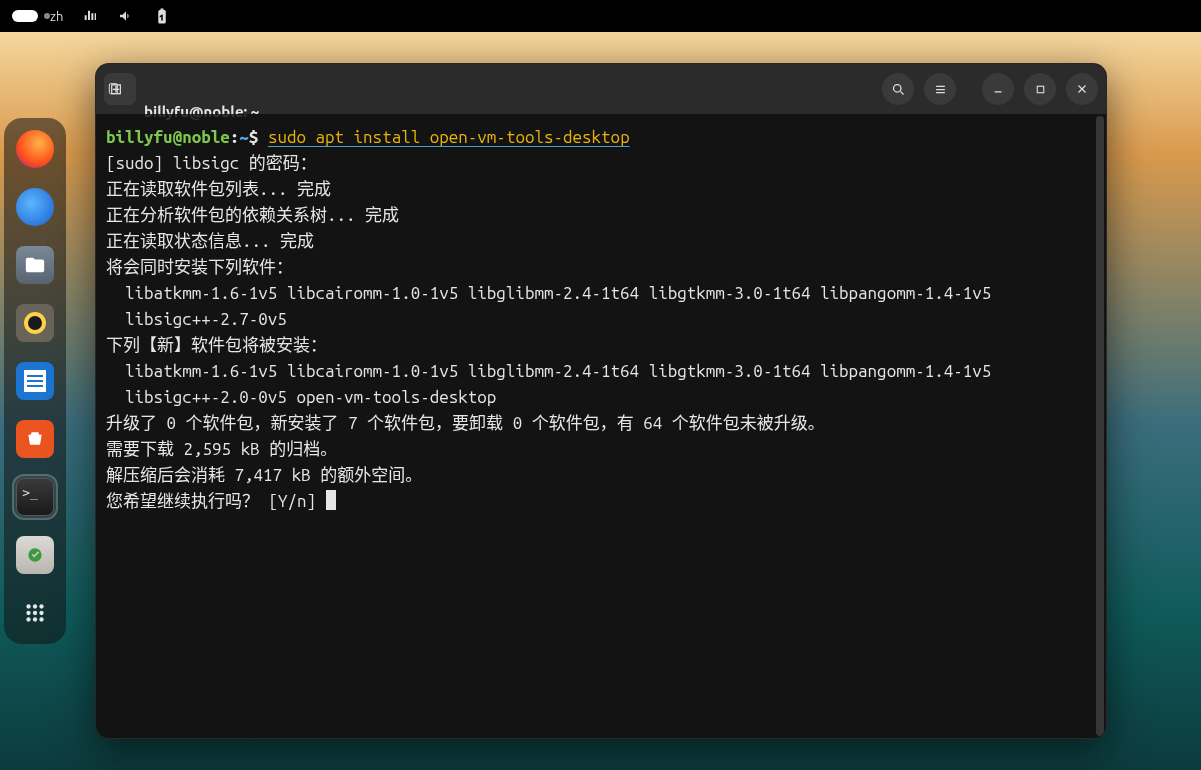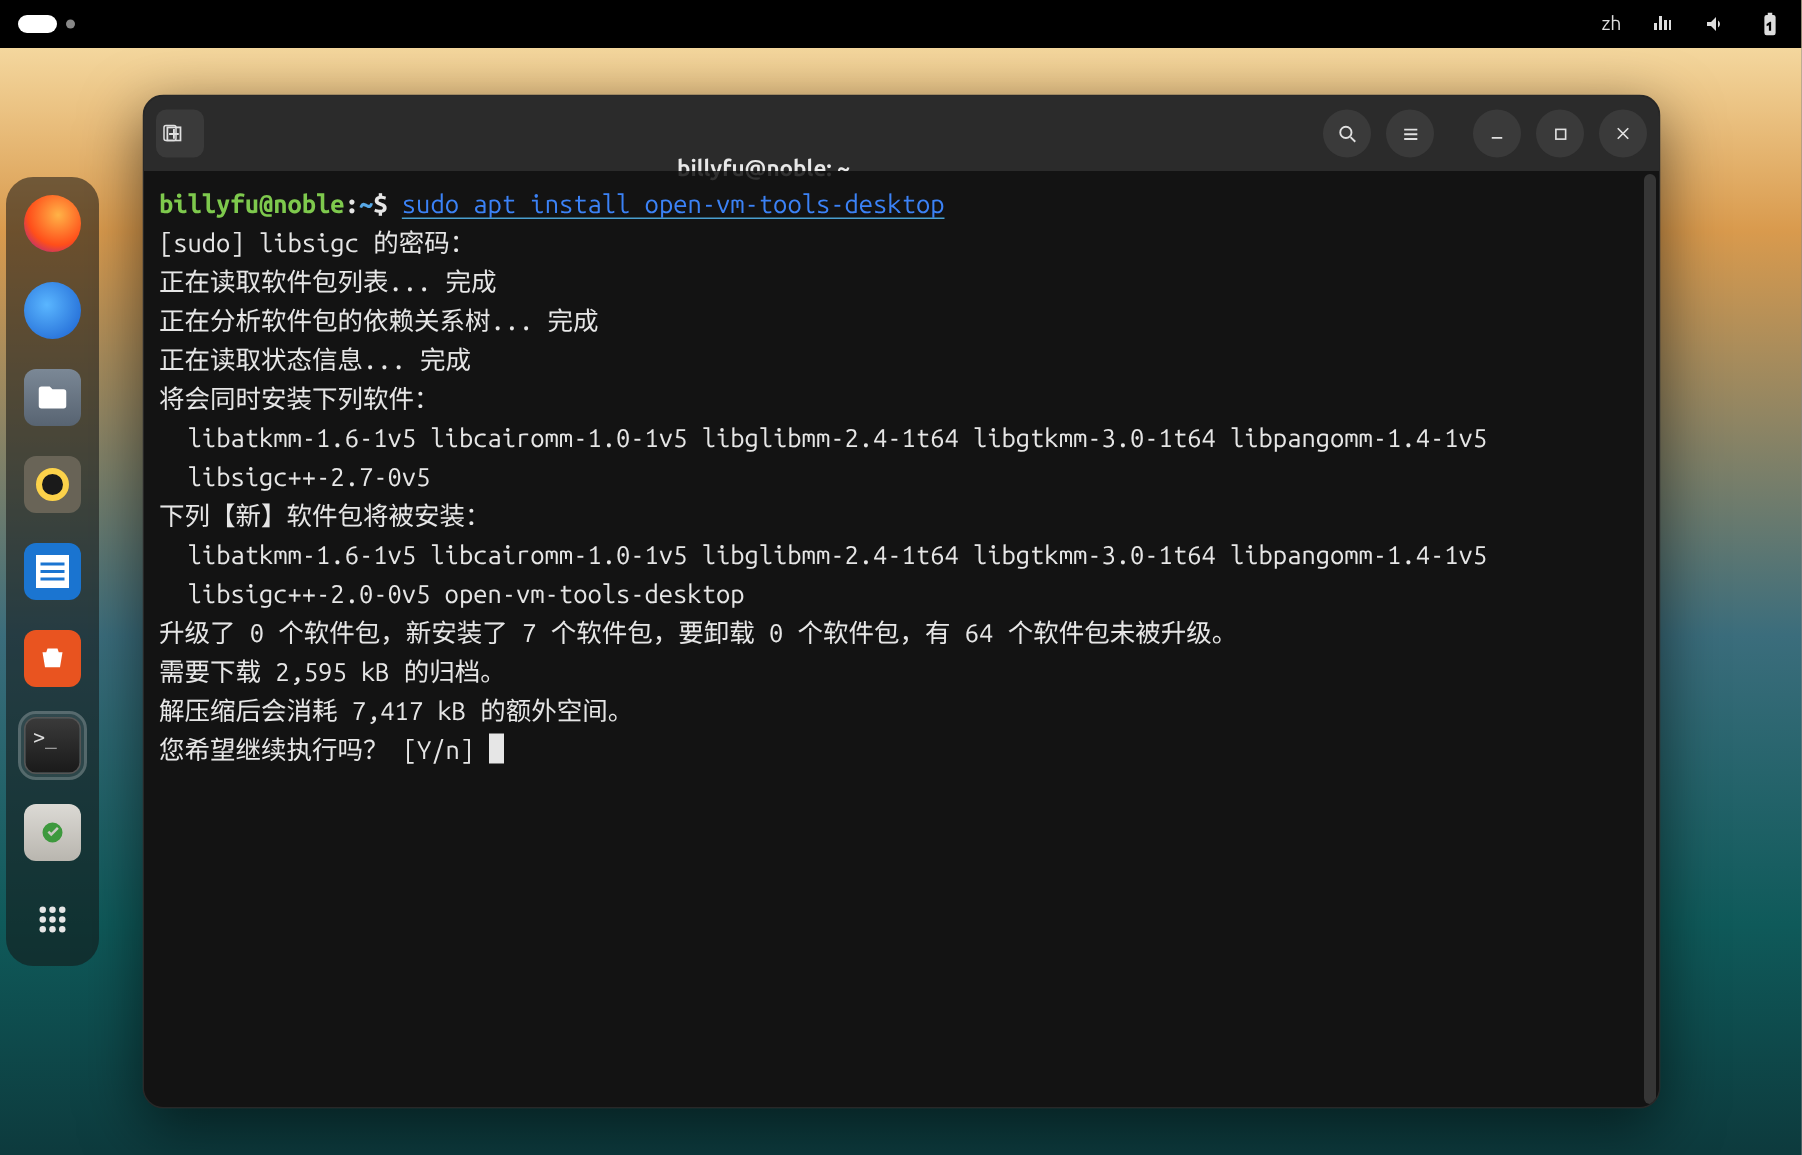--- a/index.html
+++ b/index.html
@@ -5,21 +5,21 @@
   * { margin: 0; padding: 0; box-sizing: border-box; }
   html, body { width: 1201px; height: 770px; overflow: hidden; font-family: "Ubuntu", "Noto Sans CJK SC", sans-serif; }
   body {
     background: linear-gradient(180deg,#fbe7b3 0%,#d99a4d 20%,#3b6d7c 55%,#0f5a5a 80%,#0d3a3d 100%);
     position: relative;
   }
   
   .topbar {
     position: absolute; top:0; left:0; right:0; height:32px;
     background:#000; color:#ddd; z-index:50;
-    display:flex; align-items:center; justify-content:space-between;
+    display:flex; align-items:center; 
     padding:0 12px; font-size:13px;
   }
   .topbar .left { display:flex; align-items:center; gap:6px;}
   .dotswitch { display:flex; align-items:center; gap:6px;}
   .dotswitch .pill { width:26px; height:12px; border-radius:6px; background:#fff;}
   .dotswitch .dot { width:6px;height:6px;border-radius:50%; background:#888;}
   .topbar .right { display:flex; align-items:center; gap:18px;}
   .tray-icon { width:18px; height:18px; display:flex; align-items:center; justify-content:center; fill:#ddd; color:#ddd;}
   
   .dock {
@@ -47,21 +47,21 @@
     overflow:hidden;
     z-index:30;
     display:flex;flex-direction:column;
     border:1px solid rgba(255,255,255,0.06);
   }
   .titlebar {
     height:50px; background:#2b2b2b; color:#ddd;
     display:flex; align-items:center; padding:0 8px;
     gap:8px;
   }
-  .titlebar .title {flex:1;text-align:center; font-size:15px; font-weight:600; color:#e8e8e8;margin-top:44px;}
+  .titlebar .title {flex:1;font-size:15px; font-weight:600; color:#e8e8e8;margin-top:44px;}
   .tb-btn {
     width:32px;height:32px;border-radius:50%;
     background:#3a3a3a; display:flex;align-items:center;justify-content:center;
     cursor:pointer; color:#e0e0e0;
   }
   .tb-btn-rect {
     width:32px;height:32px;border-radius:7px;
     background:#3a3a3a; display:flex;align-items:center;justify-content:center;
     cursor:pointer; color:#e0e0e0;
   }
@@ -76,21 +76,21 @@
     font-size:17px;
     line-height:26px;
     white-space:pre-wrap;
     position:relative;
   }
   .terminal-scroll {position:absolute;right:2px;top:2px;width:8px;height:calc(100% - 4px);}
   .scroll-thumb{position:absolute;top:0;width:8px;height:100%;background:rgba(255,255,255,0.15);border-radius:4px;}
   .ps-user{color:#7ec94d;font-weight:bold;text-align:center;}
   .ps-colon{color:#e6e6e6;font-weight:bold;}
   .ps-path{color:#57a8e6;font-weight:bold;}
-  .ps-cmd{color:#3b82f6;}
+  .ps-cmd{color:#eab308;}
   .underline{text-decoration:underline; text-decoration-color:#4a9fcf; text-underline-offset:3px;}
   .cursor{display:inline-block;width:10px;height:20px;background:#e6e6e6;vertical-align:-3px;}
 </style>
 </head>
 <body>
 
 <div class="topbar">
   <div class="left">
     <div class="dotswitch">
       <div class="pill"></div>

